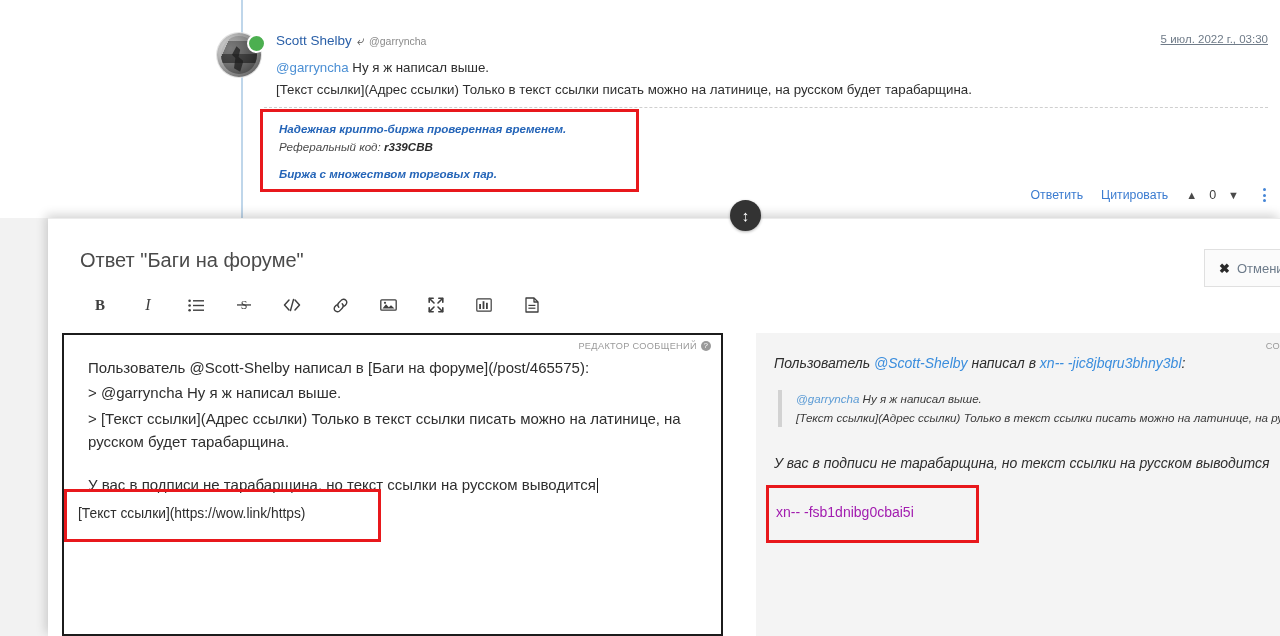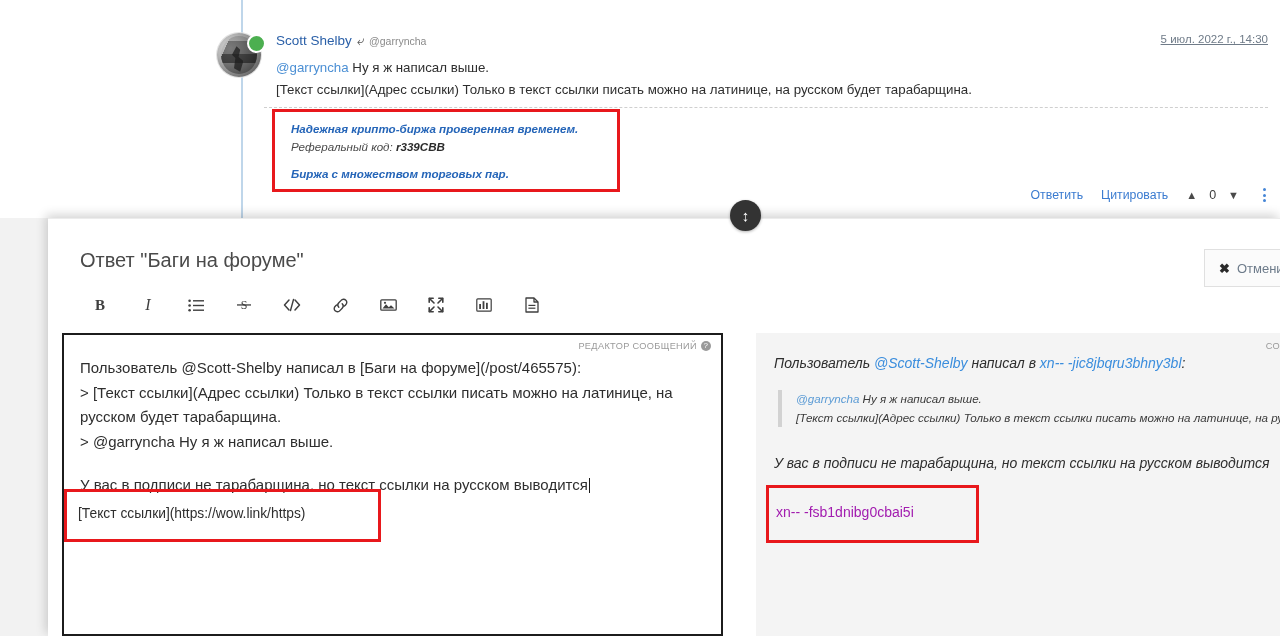--- a/index.html
+++ b/index.html
@@ -59,21 +59,21 @@
   .post-body p { margin: 0 0 3px 0; font-size: 13.3px; color: #2e2e2e; line-height: 1.45; }
   .mention { color: #4b8fd4; }
 
   .post-sep {
     position: absolute; left: 264px; top: 107px; right: 12px; height: 0;
     border-top: 1px dashed #cfcfcf;
   }
 
   
   .sig-box {
-    position: absolute; left: 272px; top: 109px; width: 348px; height: 83px;
+    position: absolute; left: 260px; top: 109px; width: 379px; height: 83px;
     border: 3px solid #e8181c; background: #ffffff; box-sizing: border-box;
   }
   .sig-inner { padding: 8px 0 0 16px; }
   .sig-line { font-size: 11.6px; line-height: 1.55; color: #2d6cb5; }
   .sig-strong { font-weight: bold; font-style: italic; color: #2565b8; }
   .sig-soft { font-style: italic; color: #4a4a4a; }
   .sig-code { font-style: italic; font-weight: bold; color: #2b2b2b; }
   .sig-gap { height: 9px; }
 
   
@@ -130,20 +130,21 @@
     width: 48px; height: 26px;
     display: flex; align-items: center; justify-content: center;
     color: #3f3f3f; font-size: 15px;
   }
   .tb-btn svg { display: block; }
 
   .md-area {
     position: absolute; left: 62px; top: 333px; width: 661px; height: 303px;
     border: 2px solid #1c1c1c; background: #ffffff; box-sizing: border-box;
     overflow: hidden;
+    padding-left: 8px;
   }
   .md-label {
     position: absolute; right: 10px; top: 6px;
     font-size: 9.2px; letter-spacing: .35px; color: #9a9a9a;
     display: flex; align-items: center; gap: 4px;
   }
   .help-dot {
     width: 10px; height: 10px; border-radius: 50%; background: #9a9a9a;
     color: #ffffff; font-size: 8px; line-height: 10px; text-align: center;
   }
@@ -201,21 +202,21 @@
     <div class="avatar"></div>
     <div class="avatar-badge"></div>
   </div>
 
   <div class="post-head">
     <span class="post-author">Scott Shelby</span>
     <span class="reply-arrow">⤷</span>
     <span class="post-parent">@garryncha</span>
   </div>
 
-  <div class="post-date">5 июл. 2022 г., 14:30</div>
+  <div class="post-date">5 июл. 2022 г., 03:30</div>
 
   <div class="post-body">
     <p><span class="mention">@garryncha</span><span> Ну я ж написал выше.</span></p>
     <p>[Текст ссылки](Адрес ссылки) Только в текст ссылки писать можно на латинице, на русском будет тарабарщина.</p>
   </div>
 
   <div class="post-sep"></div>
 
   <div class="sig-box">
     <div class="sig-inner">
@@ -322,22 +323,22 @@
     </div>
   </div>
 
   <div class="md-area">
     <div class="md-label">
       <span>РЕДАКТОР СООБЩЕНИЙ</span>
       <span class="help-dot">?</span>
     </div>
     <div class="md-text">
       <p>Пользователь @Scott-Shelby написал в [Баги на форуме](/post/465575):</p>
+      <p>&gt; @garryncha Ну я ж написал выше.</p>
       <p>&gt; [Текст ссылки](Адрес ссылки) Только в текст ссылки писать можно на латинице, на русском будет тарабарщина.</p>
-      <p>&gt; @garryncha Ну я ж написал выше.</p>
       <div class="md-blank"></div>
       <p><span>У вас в подписи не тарабарщина, но текст ссылки на русском выводится</span><span class="caret"></span></p>
     </div>
     <div class="md-annot"></div>
     <div class="md-annot-text">[Текст ссылки](https://wow.link/https)</div>
   </div>
 
   <div class="preview">
     <div class="pv-badge">СО</div>
     <div class="pv-body">

